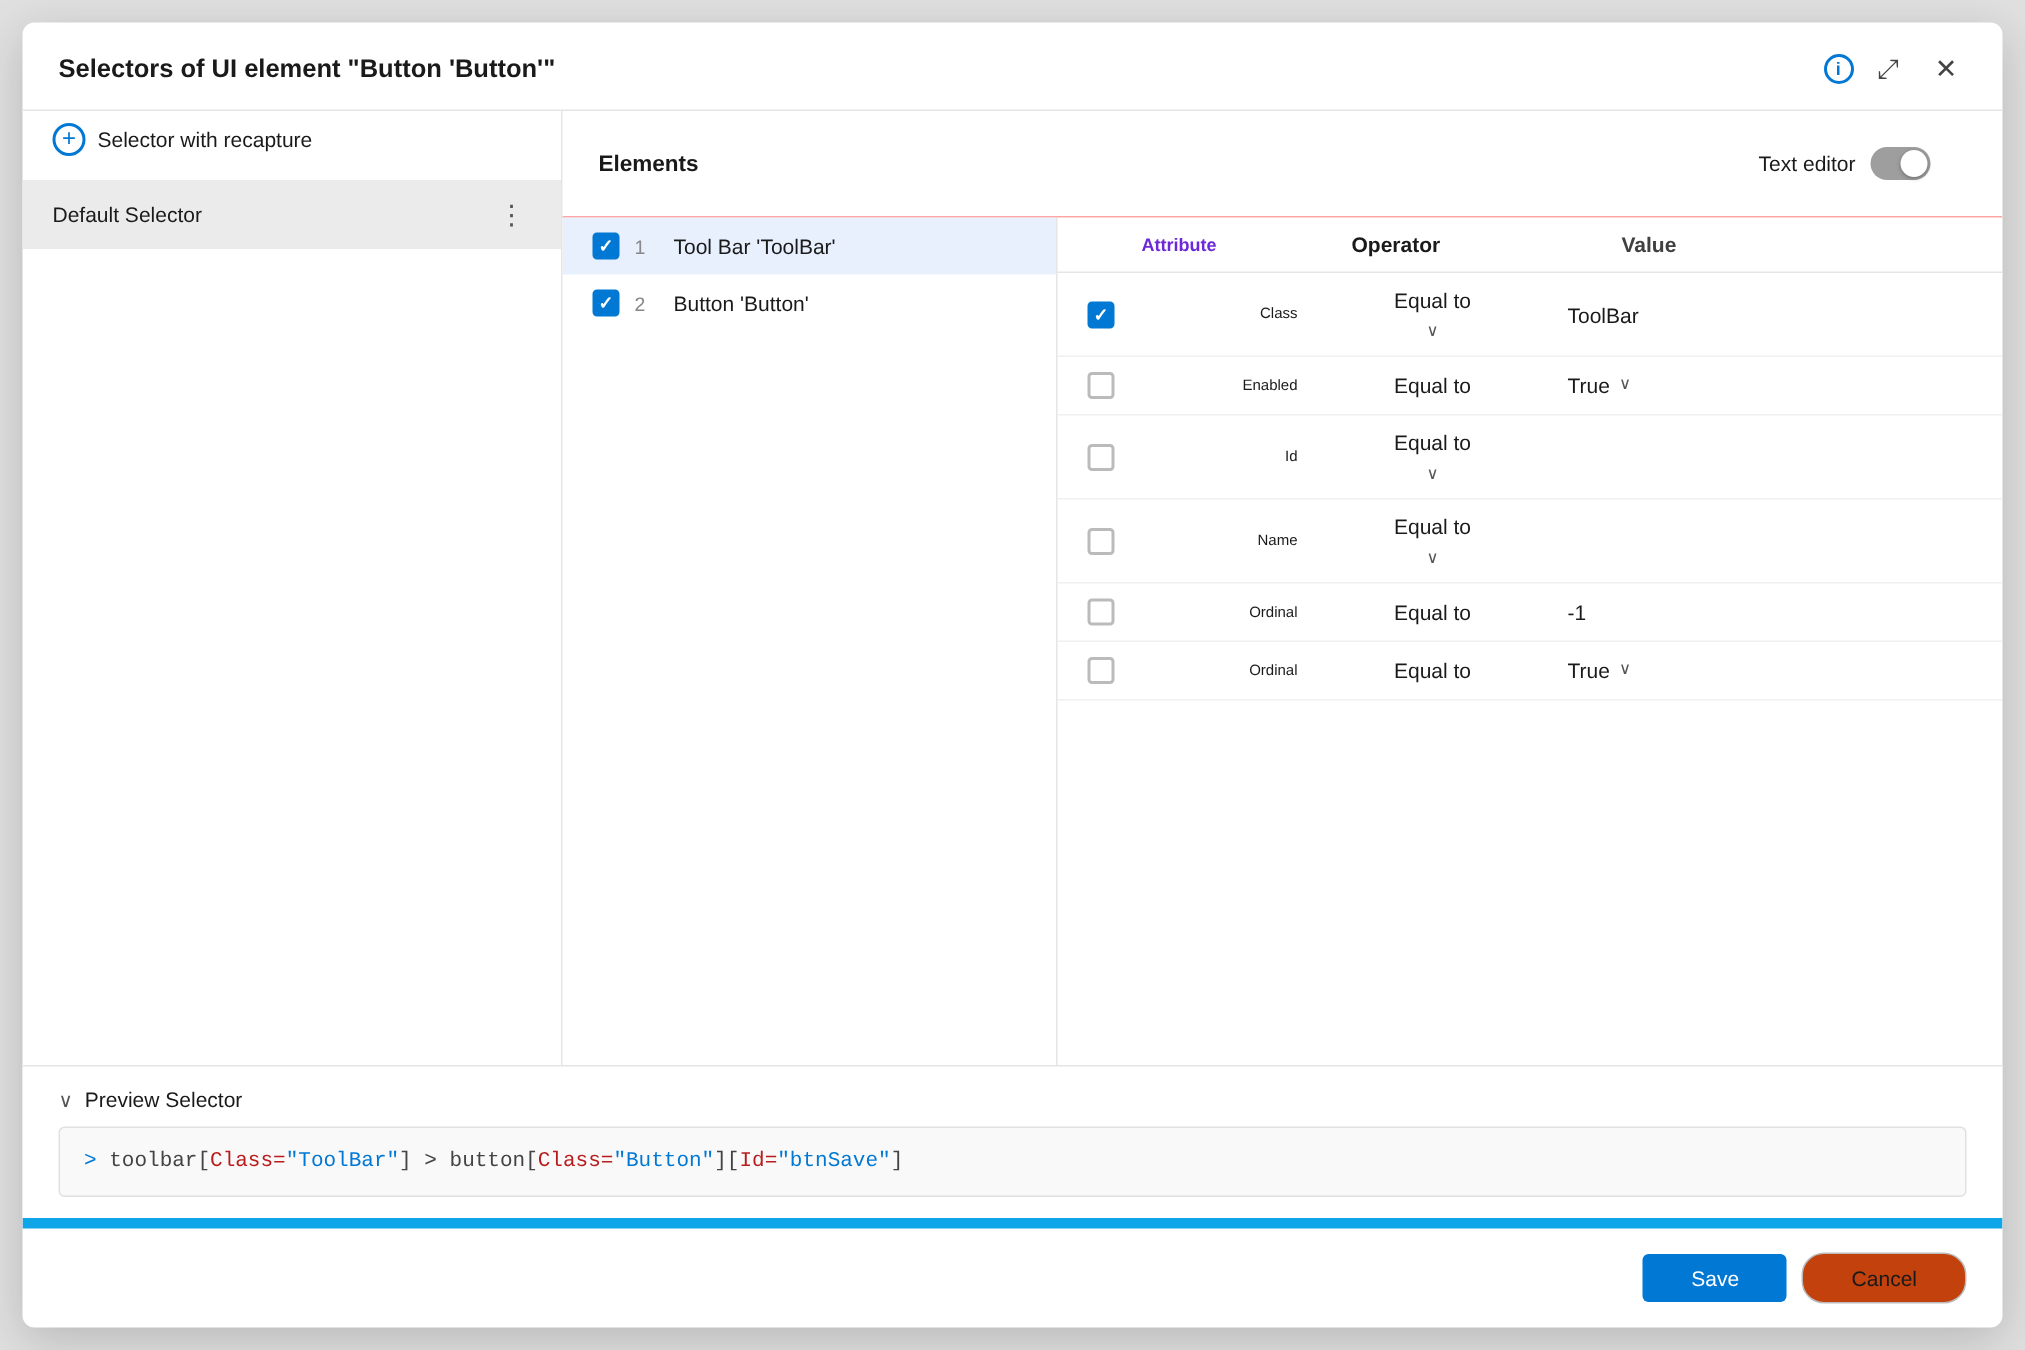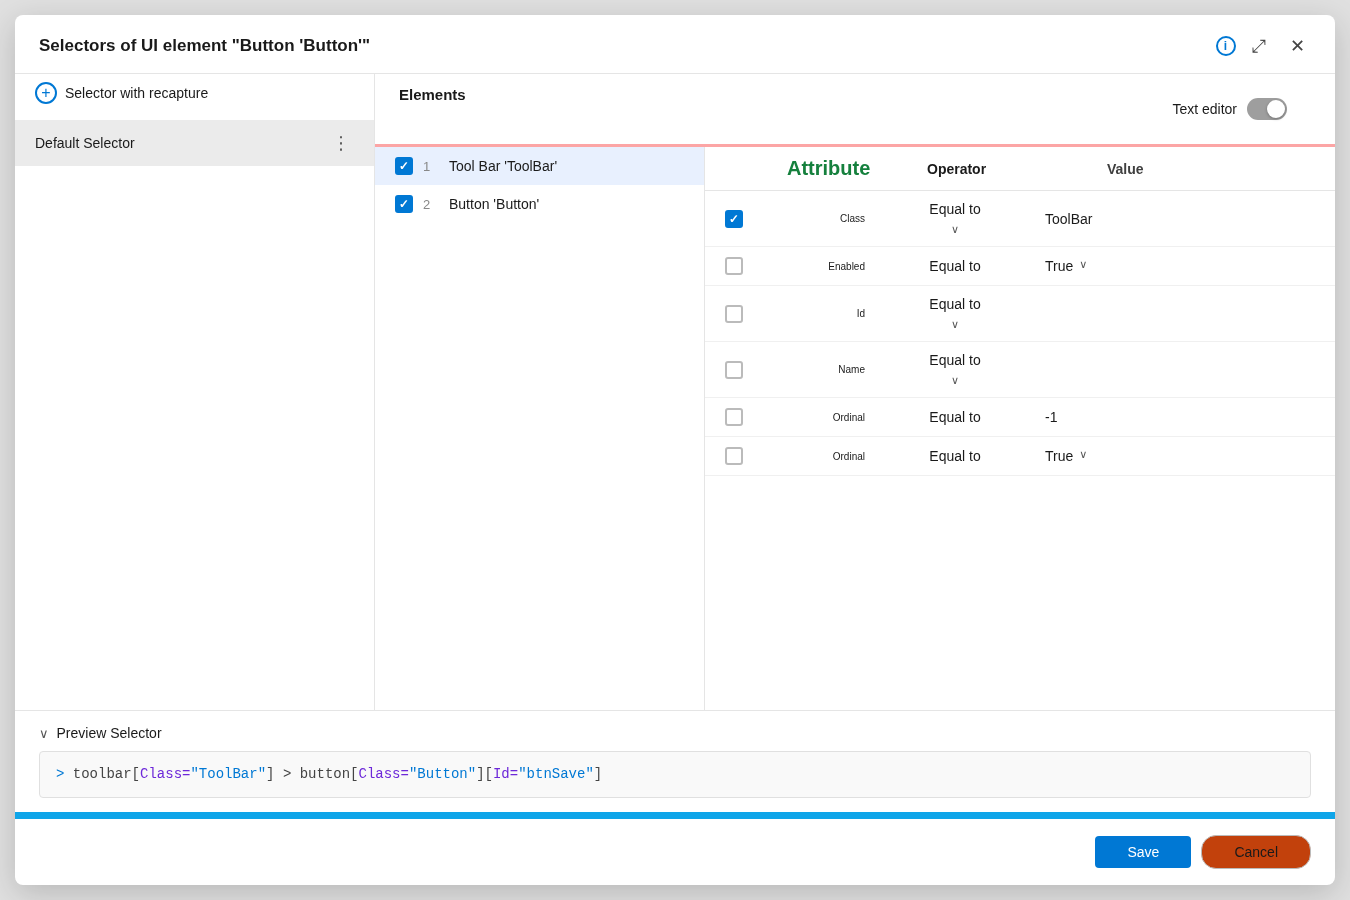--- a/index.html
+++ b/index.html
@@ -161,21 +161,21 @@
       font-weight: bold;
       line-height: 1;
     }
 
     
     .attributes-panel {
       flex: 1;
       display: flex;
       flex-direction: column;
     }
-    .col-attribute { width: 140px; font-weight: 600; font-size: 20px; color: #15803d; margin-left: 26px; }
+    .col-attribute { width: 140px; font-weight: 600; font-size: 12px; color: #6d28d9; }
     .col-operator { width: 180px; font-weight: 600; font-size: 14px; color: #1a1a1a; }
     .col-value { flex: 1; font-weight: 600; font-size: 14px; color: #404040; }
 
     .text-editor-toggle {
       display: flex;
       align-items: center;
       gap: 10px;
       padding: 12px 24px 12px 0;
       font-size: 14px;
       color: #1a1a1a;
@@ -255,21 +255,21 @@
       background: #f9f9f9;
       border: 1px solid #e0e0e0;
       border-radius: 4px;
       padding: 12px 16px;
       font-family: 'Consolas', 'Courier New', monospace;
       font-size: 14px;
       line-height: 1.5;
     }
     .code-gt { color: #0078d4; }
     .code-selector { color: #444; }
-    .code-attr { color: #6d28d9; }
+    .code-attr { color: #b91c1c; }
     .code-val { color: #0078d4; }
 
     
     .dialog-footer {
       display: flex;
       justify-content: flex-end;
       align-items: center;
       padding: 16px 24px;
       gap: 10px;
       border-top: 7px solid #0ea5e9;
@@ -306,23 +306,24 @@
       width: 360px;
       border-right: 1px solid #e5e5e5;
     }
     .right-main {
       flex: 1;
       display: flex;
       flex-direction: column;
     }
     .right-top-bar {
       display: flex;
+      align-items: center;
       justify-content: space-between;
       padding: 12px 24px 0 24px;
-      border-bottom: 3px solid #fca5a5;
+      border-bottom: 1px solid #fca5a5;
       padding-bottom: 12px;
     }
     .attr-col-header-row {
       display: flex;
       align-items: center;
       padding: 10px 20px;
       border-bottom: 1px solid #e5e5e5;
     }
   </style>
 </head>

